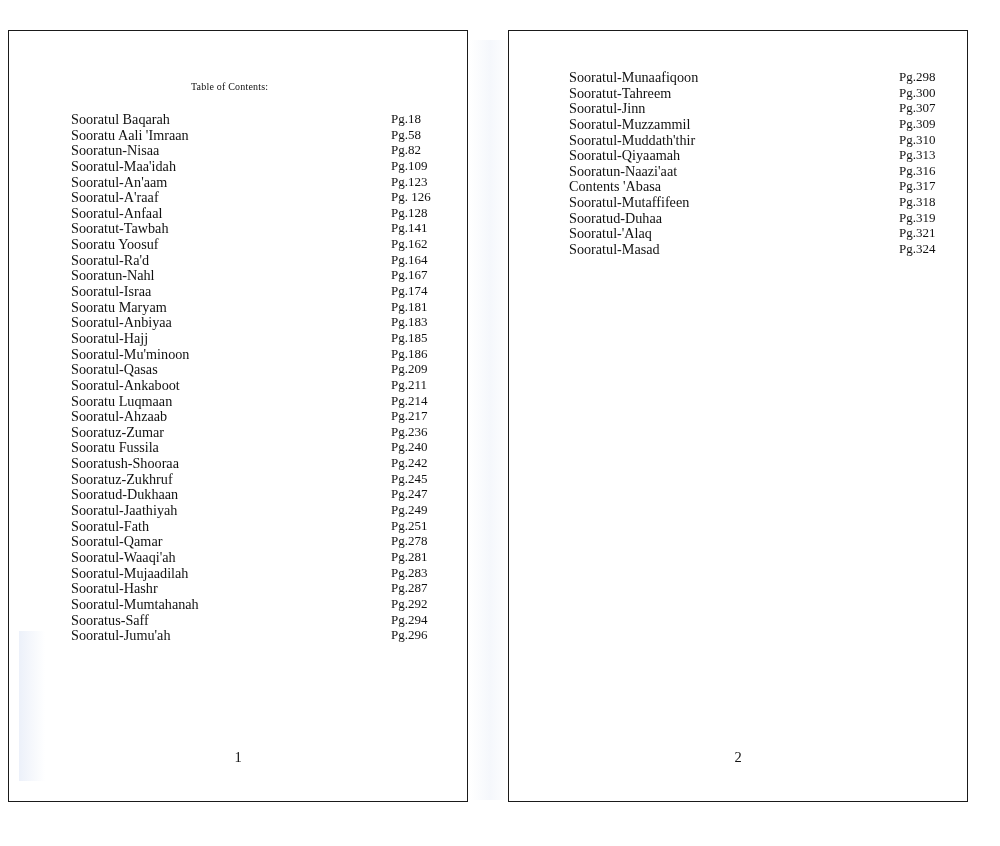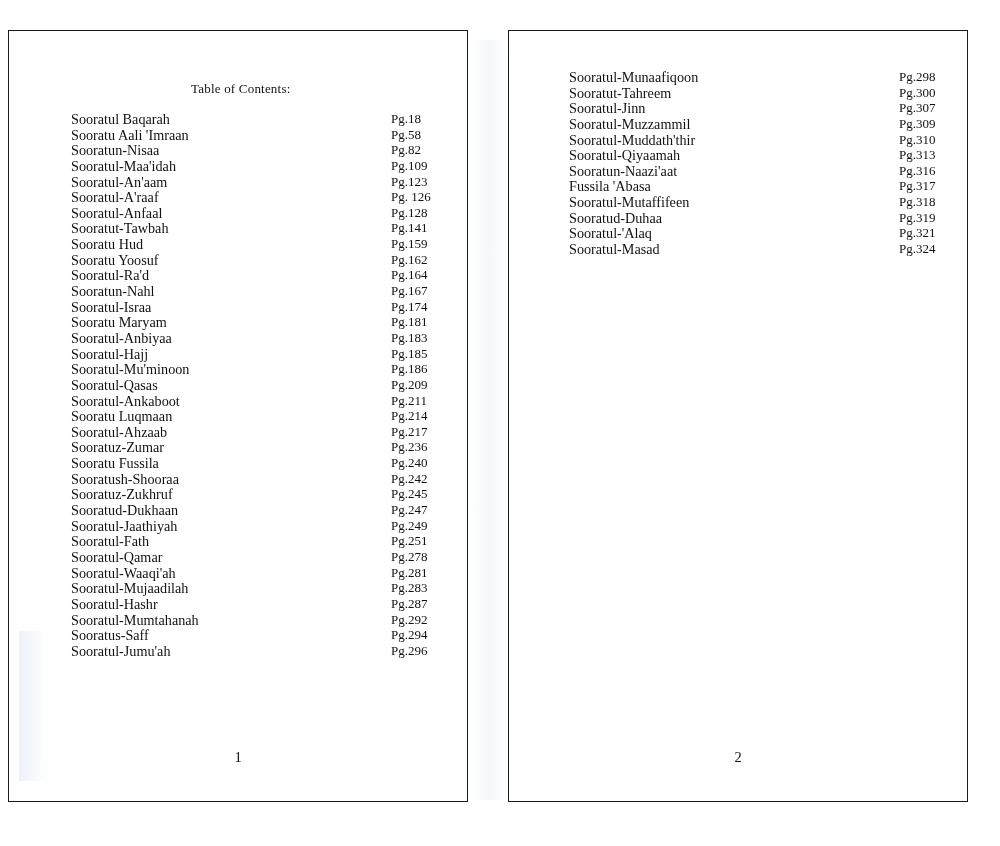--- a/index.html
+++ b/index.html
@@ -40,21 +40,21 @@
   }
   .page-inner {
     position: relative;
     width: 100%;
     height: 100%;
   }
   .toc-title {
     position: absolute;
     left: 182px;
     top: 50px;
-    font-size: 13px;
+    font-size: 10px;
     letter-spacing: 0.2px;
     text-align: right;
   }
   .toc-list {
     position: absolute;
     list-style: none;
     margin: 0;
     padding: 0;
   }
   .toc-list-left {
@@ -153,24 +153,20 @@
           </li>
         <li class="toc-row">
             <span class="toc-name">Sooratul-Anfaal</span>
             <span class="toc-page">Pg.128</span>
           </li>
         <li class="toc-row">
             <span class="toc-name">Sooratut-Tawbah</span>
             <span class="toc-page">Pg.141</span>
           </li>
         <li class="toc-row">
-            <span class="toc-name">Sooratu Hud</span>
-            <span class="toc-page">Pg.159</span>
-          </li>
-        <li class="toc-row">
             <span class="toc-name">Sooratu Yoosuf</span>
             <span class="toc-page">Pg.162</span>
           </li>
         <li class="toc-row">
             <span class="toc-name">Sooratul-Ra'd</span>
             <span class="toc-page">Pg.164</span>
           </li>
         <li class="toc-row">
             <span class="toc-name">Sooratun-Nahl</span>
             <span class="toc-page">Pg.167</span>
@@ -297,21 +293,21 @@
           </li>
         <li class="toc-row">
             <span class="toc-name">Sooratul-Qiyaamah</span>
             <span class="toc-page">Pg.313</span>
           </li>
         <li class="toc-row">
             <span class="toc-name">Sooratun-Naazi'aat</span>
             <span class="toc-page">Pg.316</span>
           </li>
         <li class="toc-row">
-            <span class="toc-name">Fussila 'Abasa</span>
+            <span class="toc-name">Contents 'Abasa</span>
             <span class="toc-page">Pg.317</span>
           </li>
         <li class="toc-row">
             <span class="toc-name">Sooratul-Mutaffifeen</span>
             <span class="toc-page">Pg.318</span>
           </li>
         <li class="toc-row">
             <span class="toc-name">Sooratud-Duhaa</span>
             <span class="toc-page">Pg.319</span>
           </li>

